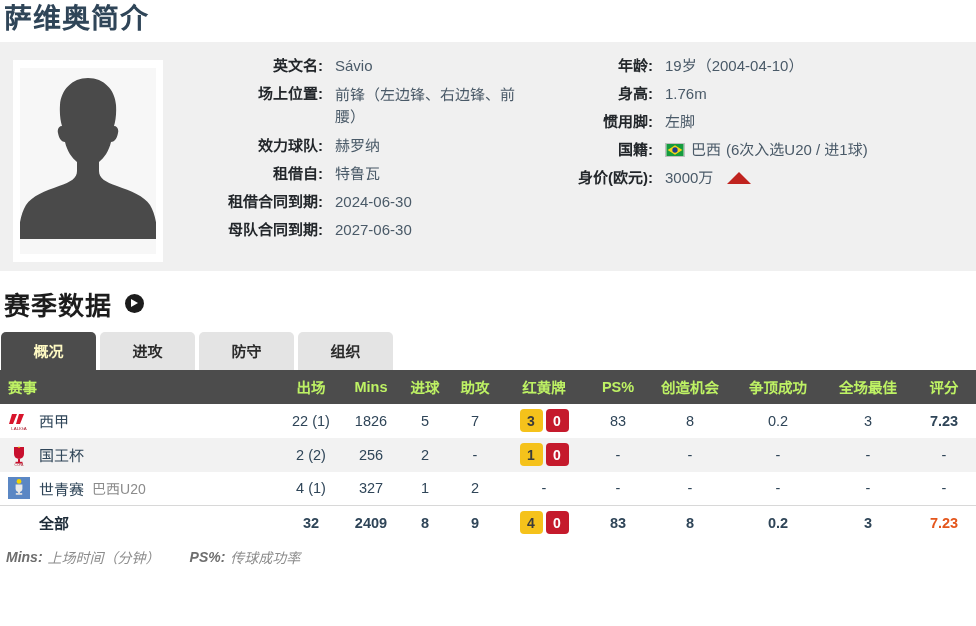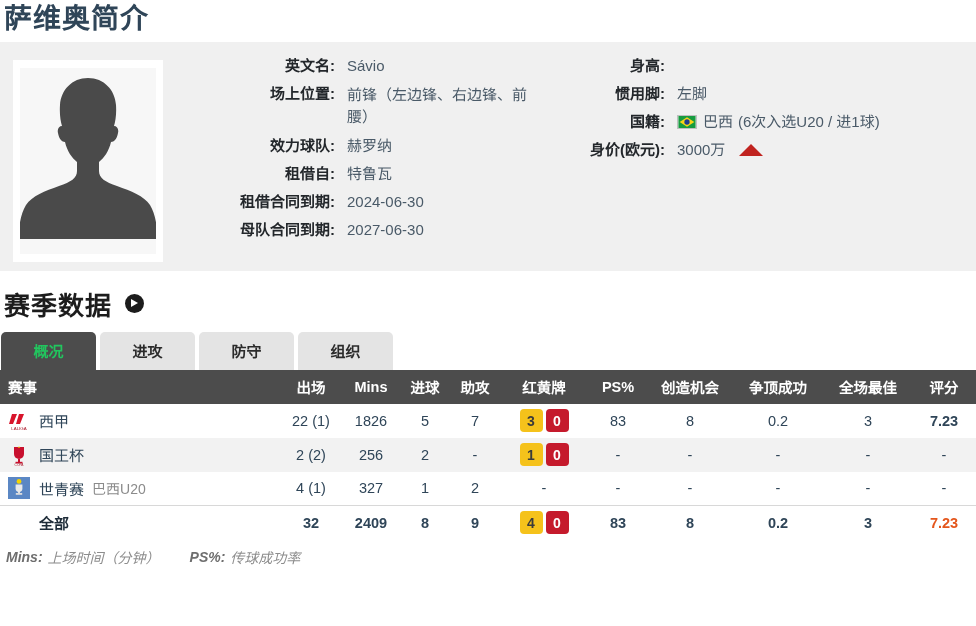--- a/index.html
+++ b/index.html
@@ -44,21 +44,20 @@
     background: #f7f7f7;
     position: relative;
     overflow: hidden;
   }
   .silhouette { display: block; width: 100%; height: 100%; }
 
   .info-cols {
     flex: 1;
     display: flex;
     padding-top: 2px;
-    margin-left: 12px;
   }
   .info-col { display: block; }
   .info-col.left  { width: 360px; margin-left: 32px; }
   .info-col.right { flex: 1; margin-left: 10px; }
 
   .info-row {
     display: flex;
     align-items: flex-start;
     margin-bottom: 8px;
     line-height: 20px;
@@ -139,31 +138,31 @@
     font-weight: bold;
     padding: 8px 0 9px 0;
     width: 95px;
     text-align: center;
     border-radius: 5px 5px 0 0;
     background: #e4e4e4;
     color: #2b2b2b;
     margin-right: 4px;
     cursor: pointer;
   }
-  .tab.active { background: #4c4c4c; color: #22c55e; }
+  .tab.active { background: #4c4c4c; color: #fef9c3; }
 
   
   table.stats {
     width: 976px;
     border-collapse: collapse;
     table-layout: fixed;
   }
   table.stats thead th {
     background: #4c4c4c;
-    color: #ffffff;
+    color: #bef264;
     font-size: 14.5px;
     font-weight: bold;
     height: 34px;
     vertical-align: middle;
     text-align: center;
     white-space: nowrap;
   }
   table.stats thead th.comp { text-align: left; padding-left: 8px; }
 
   table.stats tbody td {
@@ -262,21 +261,26 @@
         <div class="val">2024-06-30</div>
       </div>
       <div class="info-row">
         <div class="lbl">母队合同到期:</div>
         <div class="val">2027-06-30</div>
       </div>
     </div>
 
     <div class="info-col right">
       <div class="info-row">
+        <div class="lbl">年龄:</div>
+        <div class="val">19岁（2004-04-10）</div>
+      </div>
+      <div class="info-row">
         <div class="lbl">身高:</div>
+        <div class="val">1.76m</div>
       </div>
       <div class="info-row">
         <div class="lbl">惯用脚:</div>
         <div class="val">左脚</div>
       </div>
       <div class="info-row">
         <div class="lbl">国籍:</div>
         <div class="val">
           <svg class="flag" viewBox="0 0 20 14">
             <rect width="20" height="14" fill="#169b3f"></rect>

